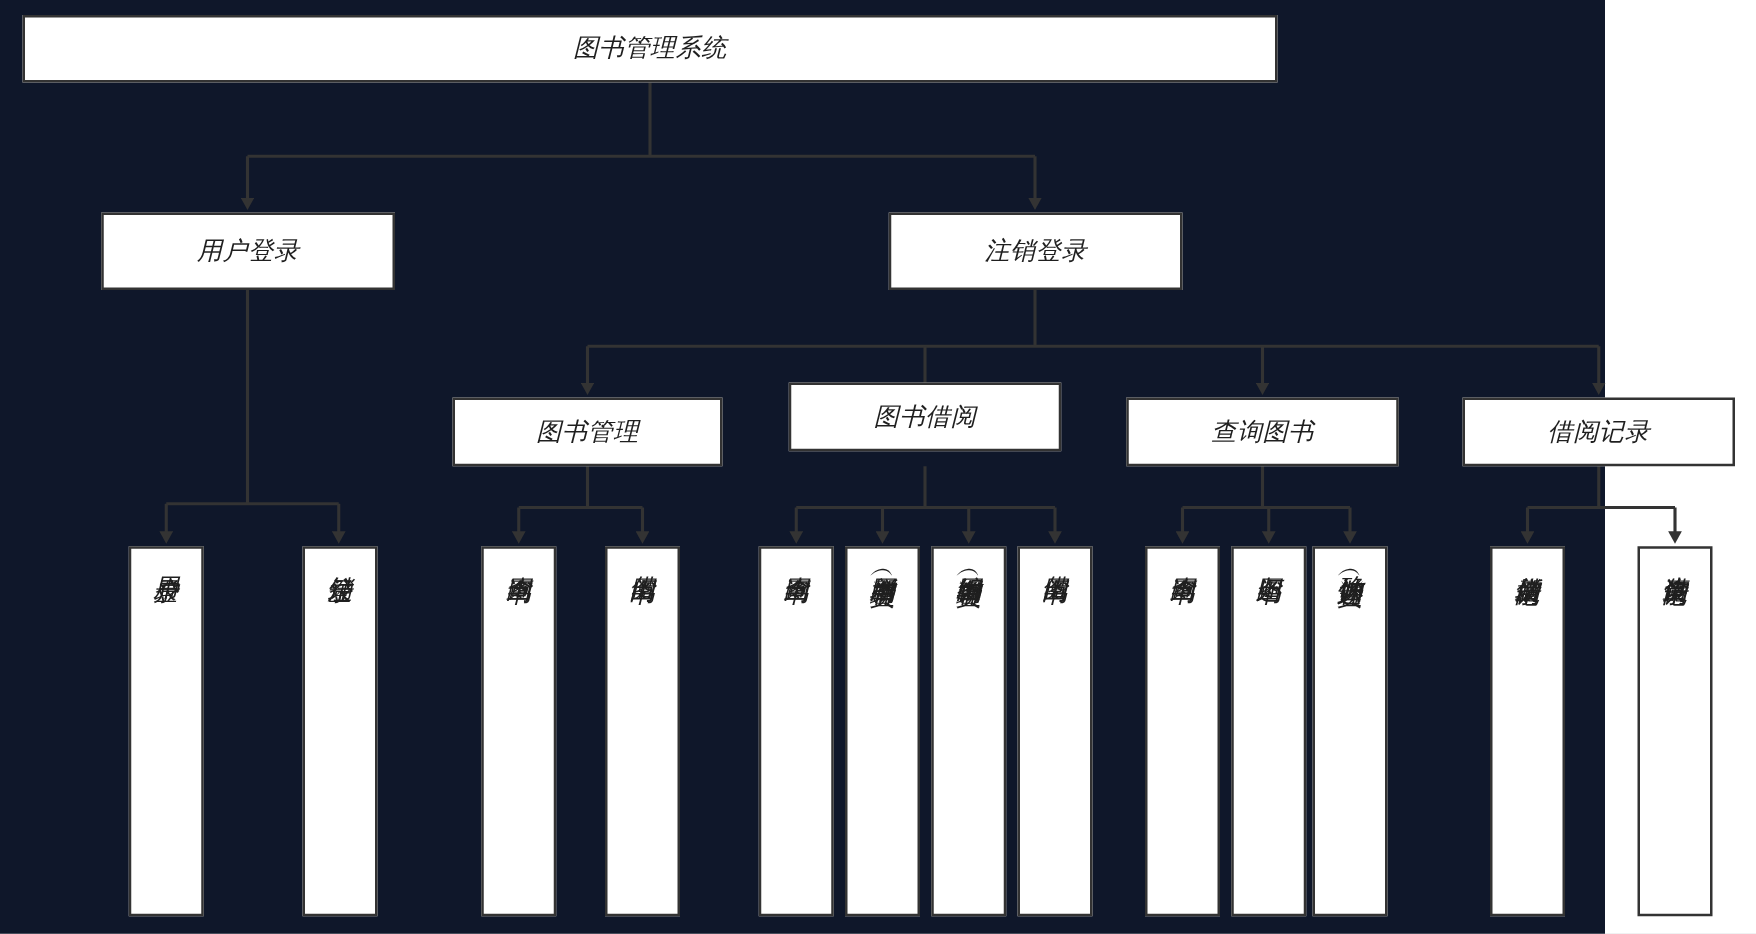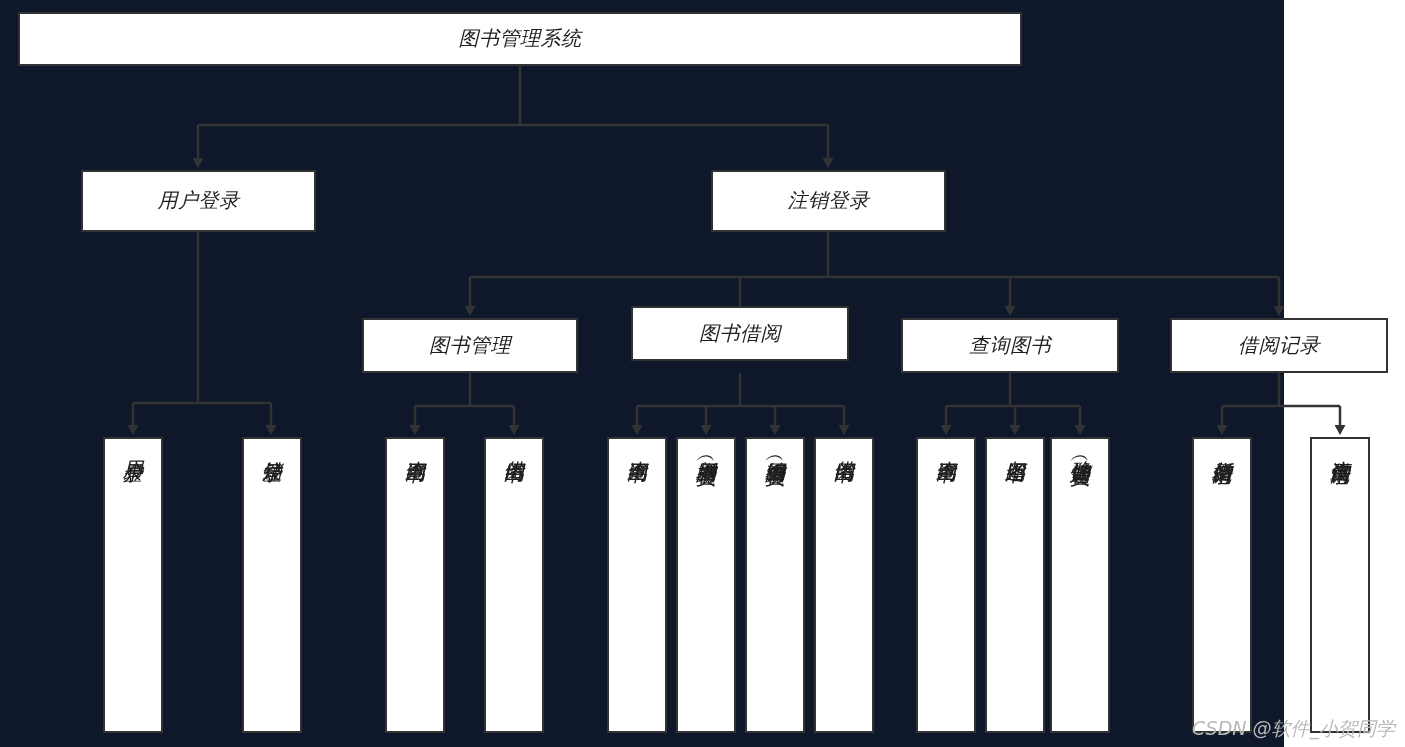--- a/index.html
+++ b/index.html
@@ -171,14 +171,13 @@
       <div class="node-box vertical" style="left: 1050px; top: 437px; width: 60px; height: 296px;">
         <span class="node-label">确认归还（管理员）</span>
       </div>
       <div class="node-box vertical" style="left: 1192px; top: 437px; width: 60px; height: 296px;">
         <span class="node-label">新增借阅记录</span>
       </div>
       <div class="node-box vertical" style="left: 1310px; top: 437px; width: 60px; height: 296px;">
         <span class="node-label">查询借阅记录</span>
       </div>
     </div>
-  <div class="watermark" style="left: 1192px; top: 716px;">CSDN @软件_小贺同学</div>
 </div>
 
 </body></html>

